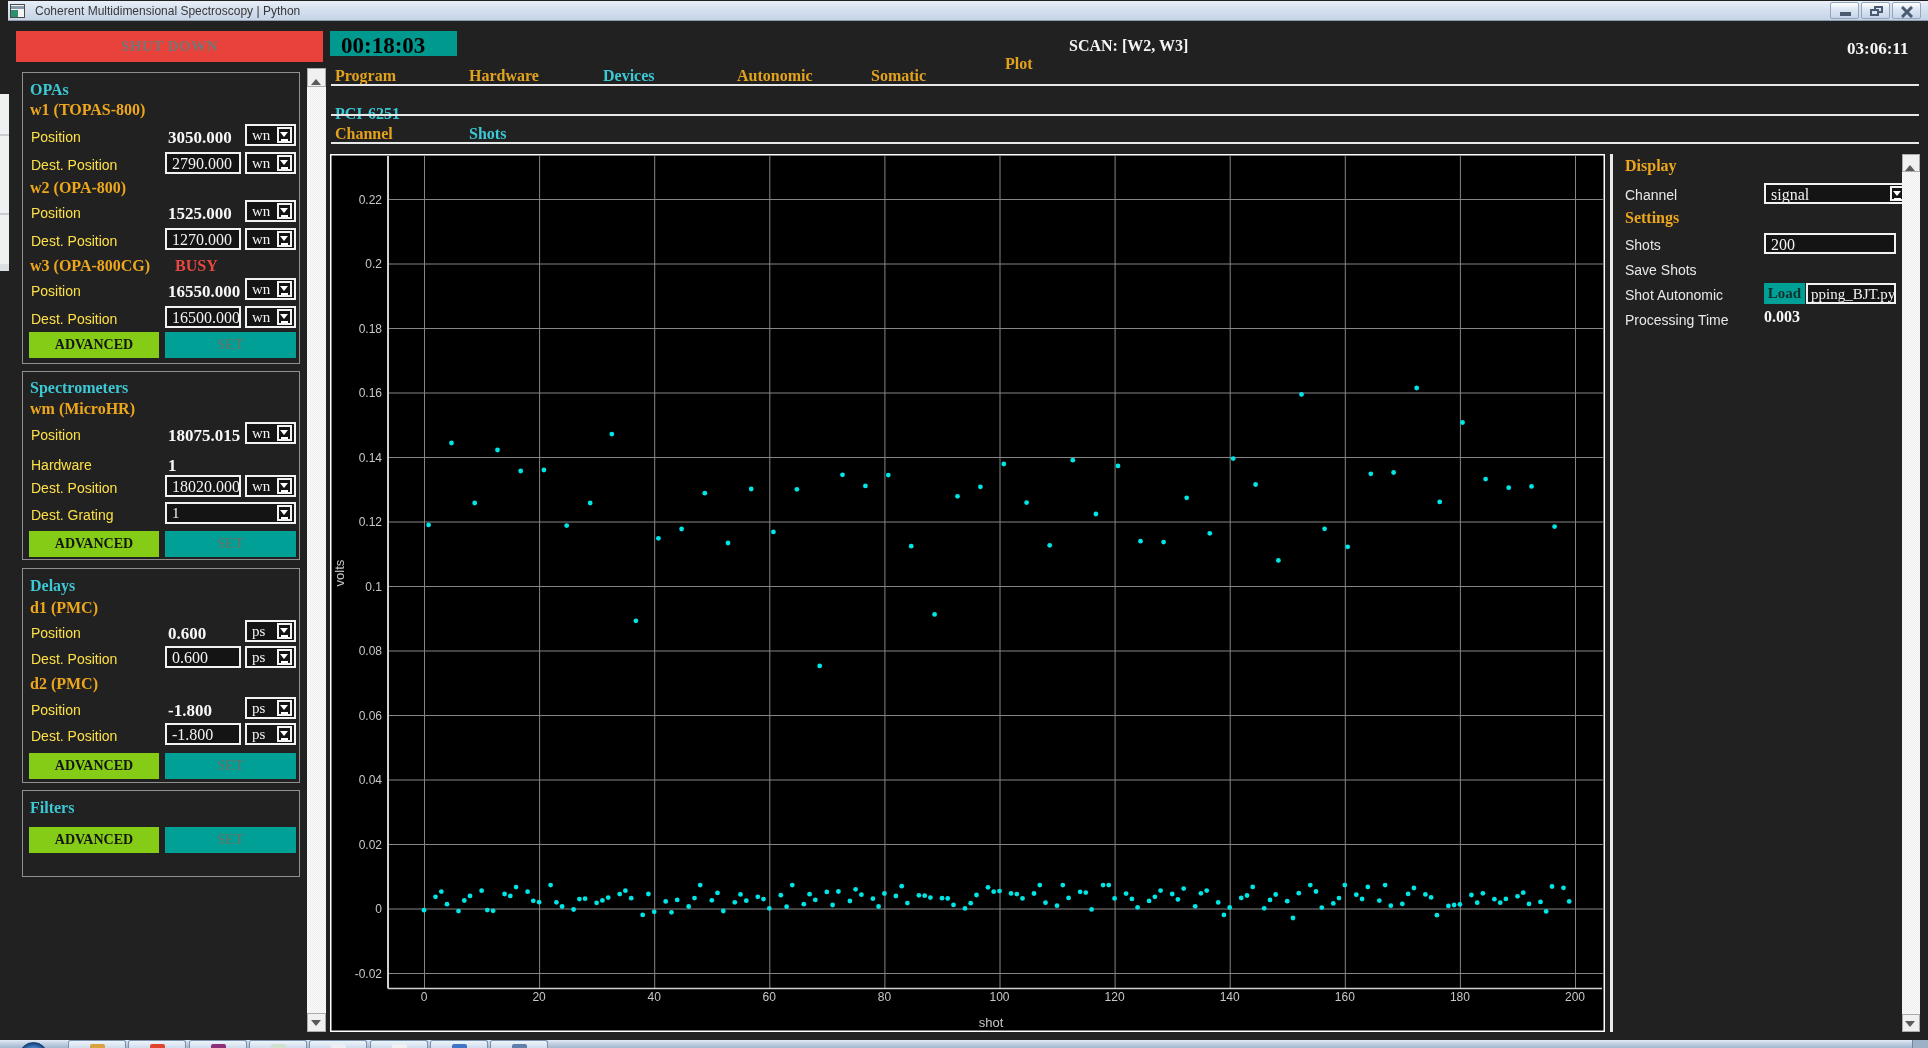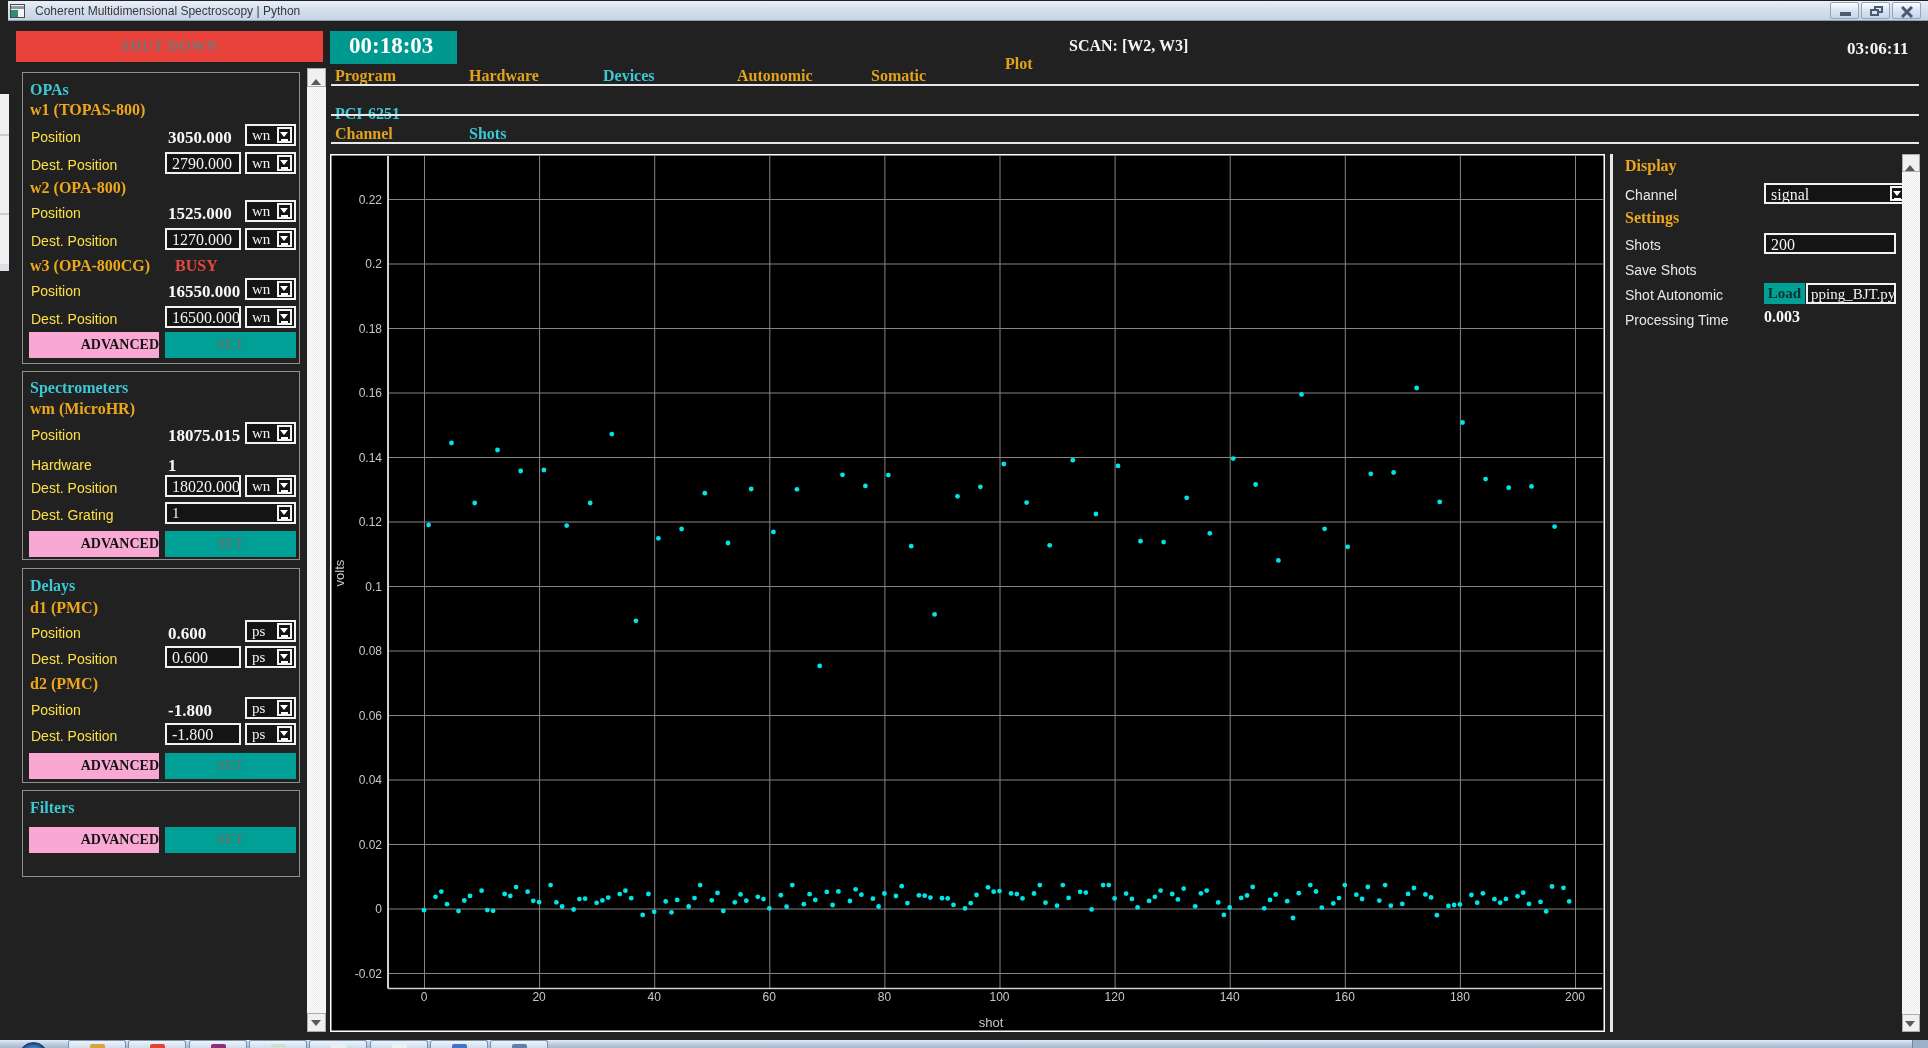--- a/index.html
+++ b/index.html
@@ -8,21 +8,21 @@
 .h1{position:absolute;left:7px;color:#3cc8d4;font:bold 16px "Liberation Serif",serif;white-space:nowrap;line-height:15px}
 .h2{position:absolute;left:7px;color:#eda71c;font:bold 16px "Liberation Serif",serif;white-space:nowrap;line-height:15px}
 .lb{position:absolute;left:8px;color:#fde047;font:14px "Liberation Sans",sans-serif;white-space:nowrap}
 .vl{position:absolute;left:145px;color:#f8f8f8;font:bold 17px "Liberation Serif",serif;white-space:nowrap;line-height:16px}
 .in{position:absolute;left:142px;width:76px;height:22px;border:2px solid #f2f2f2;background:#141414;color:#f2f2f2;font:16px "Liberation Serif",serif;padding:1px 0 0 5px;white-space:nowrap;overflow:hidden}
 .dd{position:absolute;left:222px;width:51px;height:22px;border:2px solid #f2f2f2;background:#141414;color:#f2f2f2;font:15px "Liberation Serif",serif}
 .dd .t{position:absolute;left:5px;top:1px}
 .arw{position:absolute;right:2px;top:1px;width:15px;height:16px;border:2px solid #f2f2f2;background:#141414}
 .arw:before{content:"";position:absolute;left:1px;top:3px;width:0;height:0;border:4.5px solid transparent;border-top:5.5px solid #fff}
 .arw:after{content:"";position:absolute;left:2px;top:10px;width:7px;height:1.5px;background:#fff}
-.ba{position:absolute;background:#f9a8d4;color:#141414;font:bold 14px "Liberation Serif",serif;text-align:right}
+.ba{position:absolute;background:#84cc16;color:#141414;font:bold 14px "Liberation Serif",serif;text-align:center}
 .bs{position:absolute;background:#00a096;color:#527a73;font:bold 14px "Liberation Serif",serif;text-align:center}
 .tab{position:absolute;font:bold 16px "Liberation Serif",serif;color:#e2a21c;text-align:left;width:134px;line-height:15px}
 .tabsel{color:#3cc8d4}
 .wline{position:absolute;left:331px;width:1588px;height:2px;background:#e8e8e8}
 .rl{position:absolute;color:#e8e8e8;font:14px "Liberation Sans",sans-serif;white-space:nowrap}
 .sb{position:absolute;background:#fbfbfb;background-image:repeating-conic-gradient(#ededed 0 25%,#fbfbfb 0 50%);background-size:2px 2px}
 .sbb{position:absolute;background:#f0f0f0;border:1px solid #ababab}
 .tri-u{position:absolute;left:3px;top:5px;width:0;height:0;border:5px solid transparent;border-bottom:6px solid #5a5a5a}
 .tri-d{position:absolute;left:3px;top:6px;width:0;height:0;border:5px solid transparent;border-top:6px solid #5a5a5a}
 </style></head><body>
@@ -44,21 +44,21 @@
     <svg class="abs" style="left:8px;top:3px" width="12" height="12" viewBox="0 0 12 12">
       <path d="M1 1 L11 11 M11 1 L1 11" stroke="#4a5a70" stroke-width="3"></path>
     </svg>
   </div>
 <div class="abs" style="left:0;top:94px;width:9px;height:177px;background:#eff0f2">
     <div class="abs" style="left:0;top:40px;width:9px;height:2px;background:#c9cdd2"></div>
     <div class="abs" style="left:0;top:119px;width:9px;height:2px;background:#c9cdd2"></div>
     <div class="abs" style="left:0;top:170px;width:9px;height:7px;background:#dcdfe3"></div>
   </div>
 <div class="abs" style="left:16px;top:31px;width:307px;height:31px;background:#e8423a;color:#767676;font:bold 15px 'Liberation Serif',serif;letter-spacing:0.5px;text-align:center;line-height:31px">SHUT DOWN</div>
-<div class="abs" style="left:330px;top:31px;width:127px;height:33px;background:#00998f;color:#ffffff;font:bold 23px 'Liberation Serif',serif;line-height:30px;padding-left:19px">00:18:03</div>
+<div class="abs" style="left:330px;top:31px;width:127px;height:25px;background:#00998f;color:#000000;font:bold 23px 'Liberation Serif',serif;line-height:30px;padding-left:11px">00:18:03</div>
 <div class="abs" style="left:1069px;top:38px;color:#f5f5f5;font:bold 16px 'Liberation Serif',serif;line-height:15px">SCAN: [W2, W3]</div>
 <div class="abs" style="left:1847px;top:42px;color:#f5f5f5;font:bold 17px 'Liberation Serif',serif;line-height:14px">03:06:11</div>
 <div class="gb" style="top:72px;height:292px">
     <div class="h1" style="top:9px">OPAs</div>
     <div class="h2" style="top:29px">w1 (TOPAS-800)</div>
     <div class="lb" style="top:56px">Position</div>
     <div class="vl" style="top:57px">3050.000</div>
     <div class="dd" style="top:51px">
       <span class="t">wn</span>
       <span class="arw"></span>

